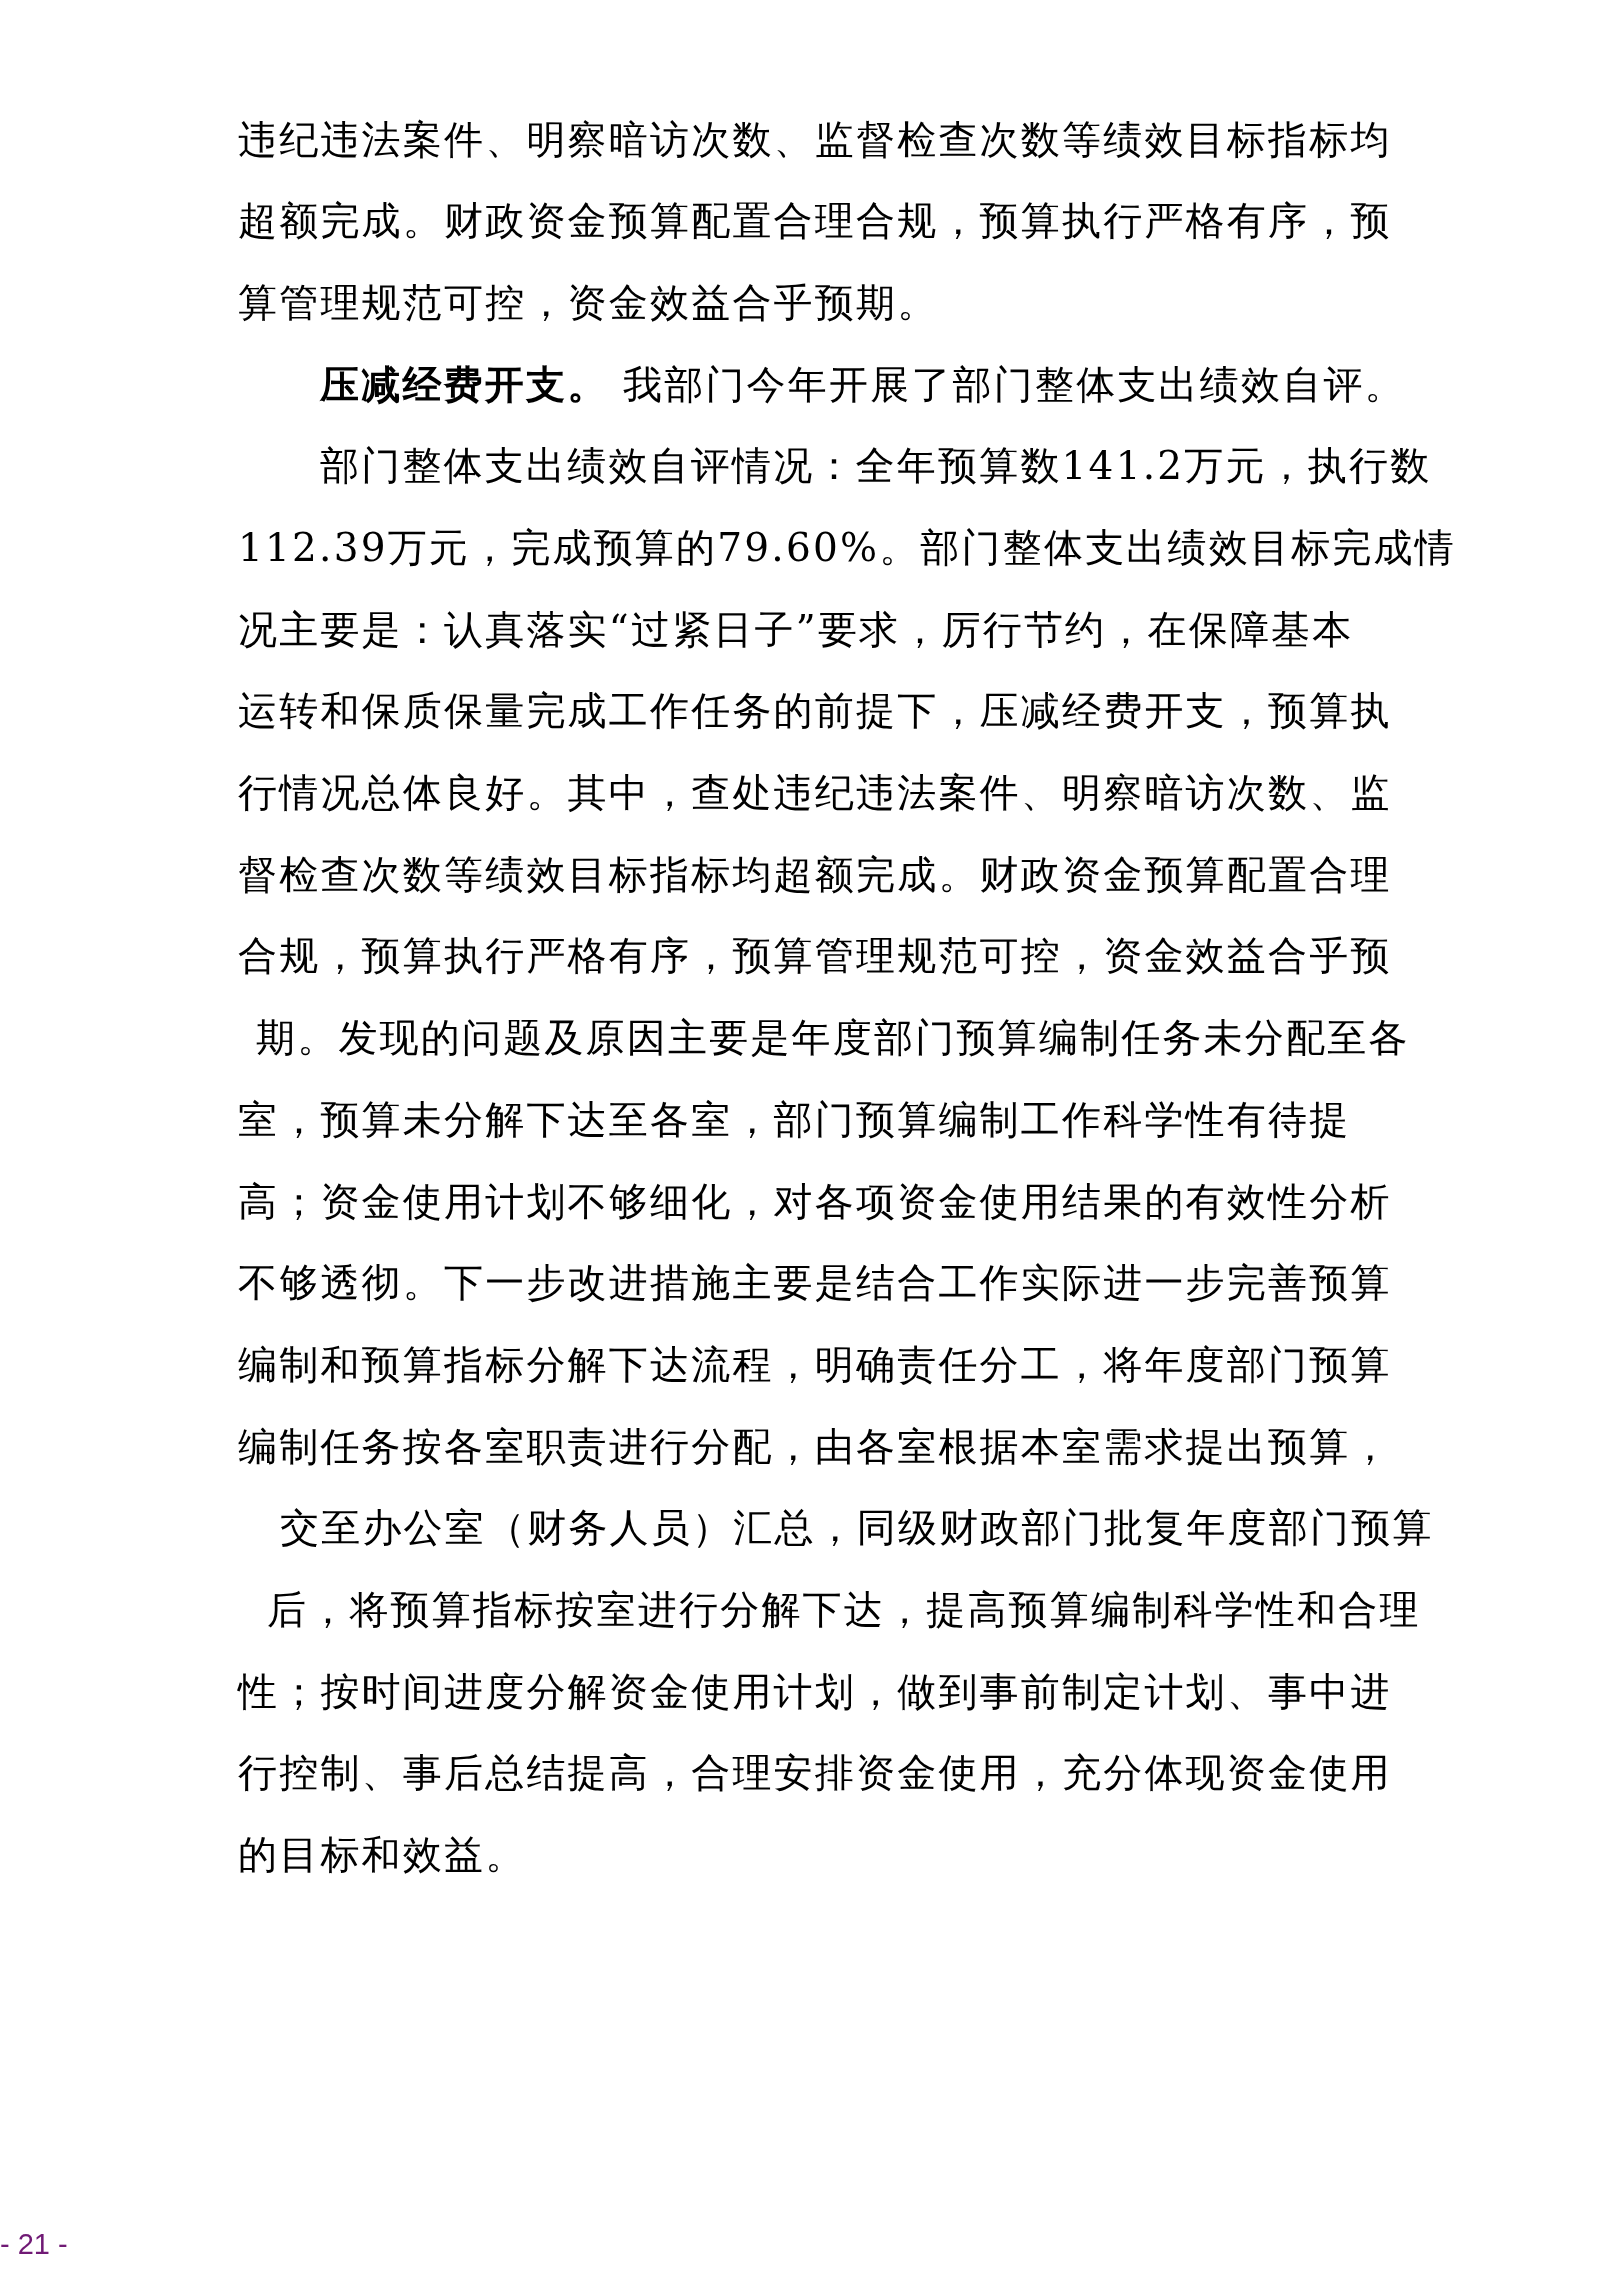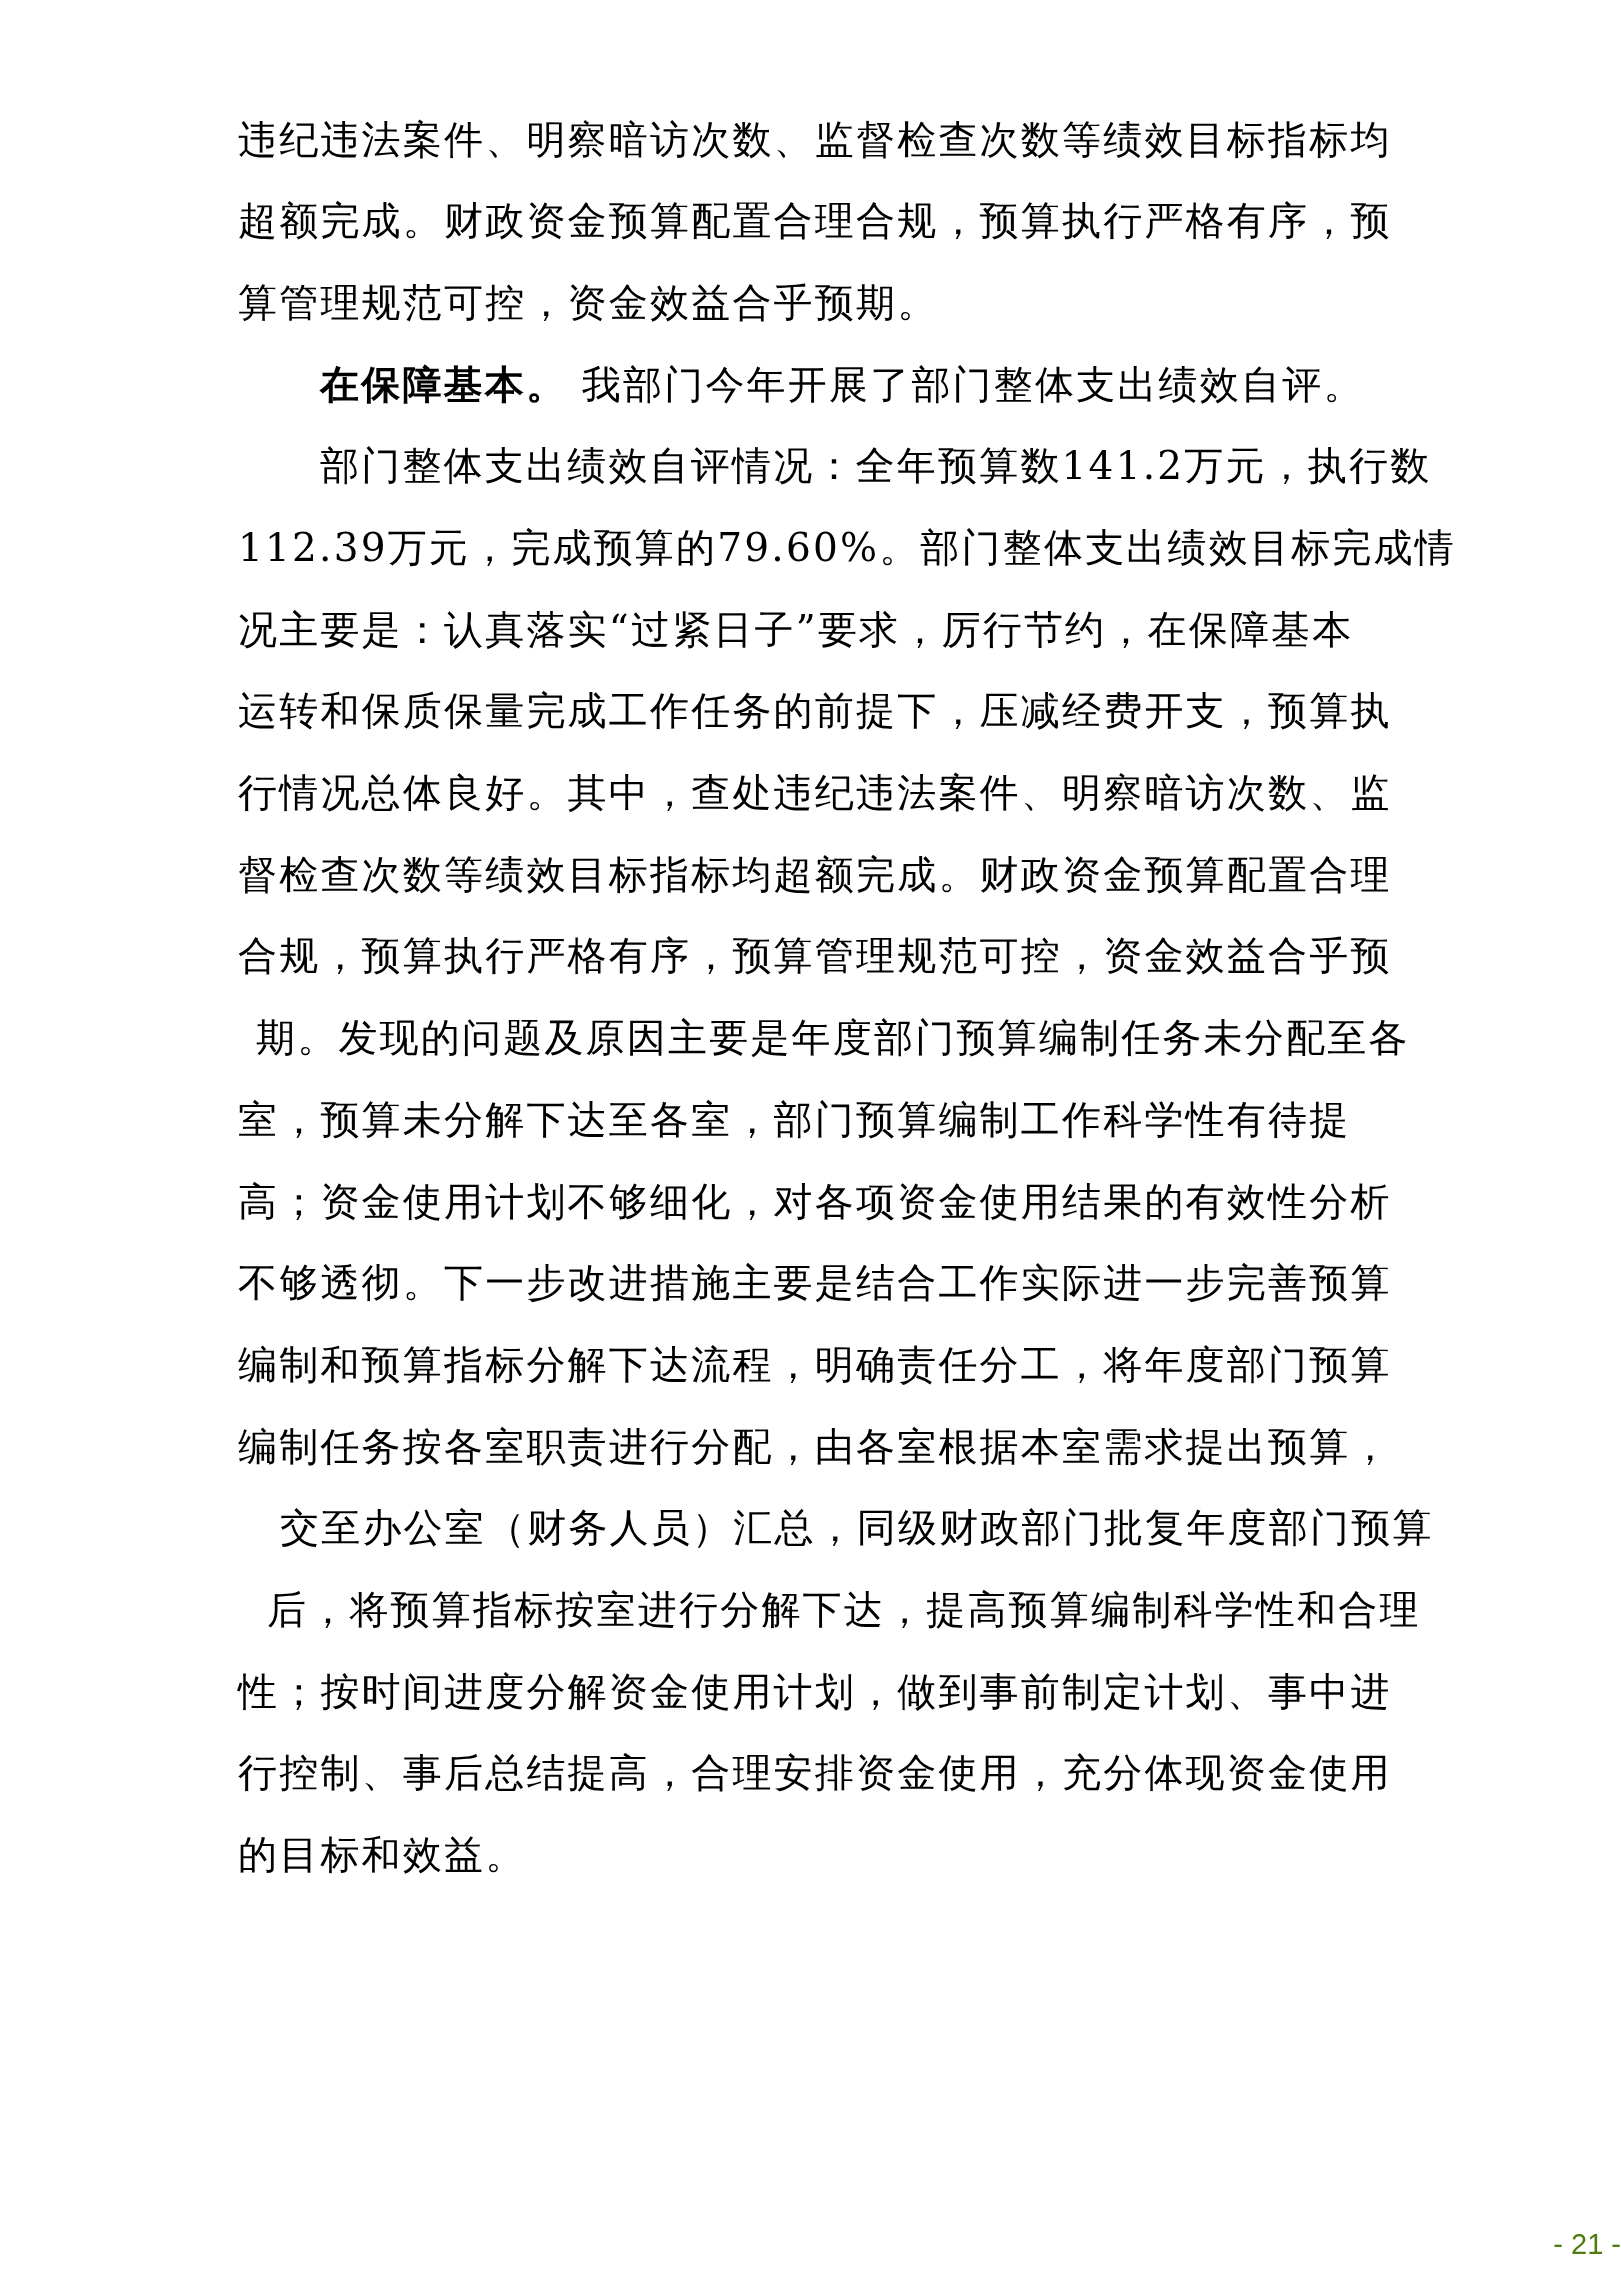--- a/index.html
+++ b/index.html
@@ -42,45 +42,45 @@
       font-weight: bold;
     }
     .indent {
       padding-left: 82px;
     }
     .page-number {
       position: absolute;
       left: 0;
       width: 1621px;
       top: 2225px;
-      text-align: right;
+      text-align: left;
       font-family: "Liberation Sans", "DejaVu Sans", sans-serif;
       font-size: 29px;
       line-height: 39px;
-      color: #4d7c0f;
+      color: #701a75;
     }
   </style>
 </head>
 <body>
 
 <div class="page">
   <div class="content">
 
     <div class="line" style="top:0px;">
       <span>违纪违法案件、明察暗访次数、监督检查次数等绩效目标指标均</span>
     </div>
     <div class="line" style="top:81px;">
       <span>超额完成。财政资金预算配置合理合规，预算执行严格有序，预</span>
     </div>
     <div class="line" style="top:163px;">
       <span>算管理规范可控，资金效益合乎预期。</span>
     </div>
 
     <div class="line indent" style="top:245px;">
-      <span class="bold">在保障基本。</span><span> 我部门今年开展了部门整体支出绩效自评。</span>
+      <span class="bold">压减经费开支。</span><span> 我部门今年开展了部门整体支出绩效自评。</span>
     </div>
 
     <div class="line indent" style="top:326px;">
       <span>部门整体支出绩效自评情况：全年预算数141.2万元，执行数</span>
     </div>
     <div class="line" style="top:408px;">
       <span>112.39万元，完成预算的79.60%。部门整体支出绩效目标完成情</span>
     </div>
     <div class="line" style="top:490px;">
       <span>况主要是：认真落实“过紧日子”要求，厉行节约，在保障基本</span>

